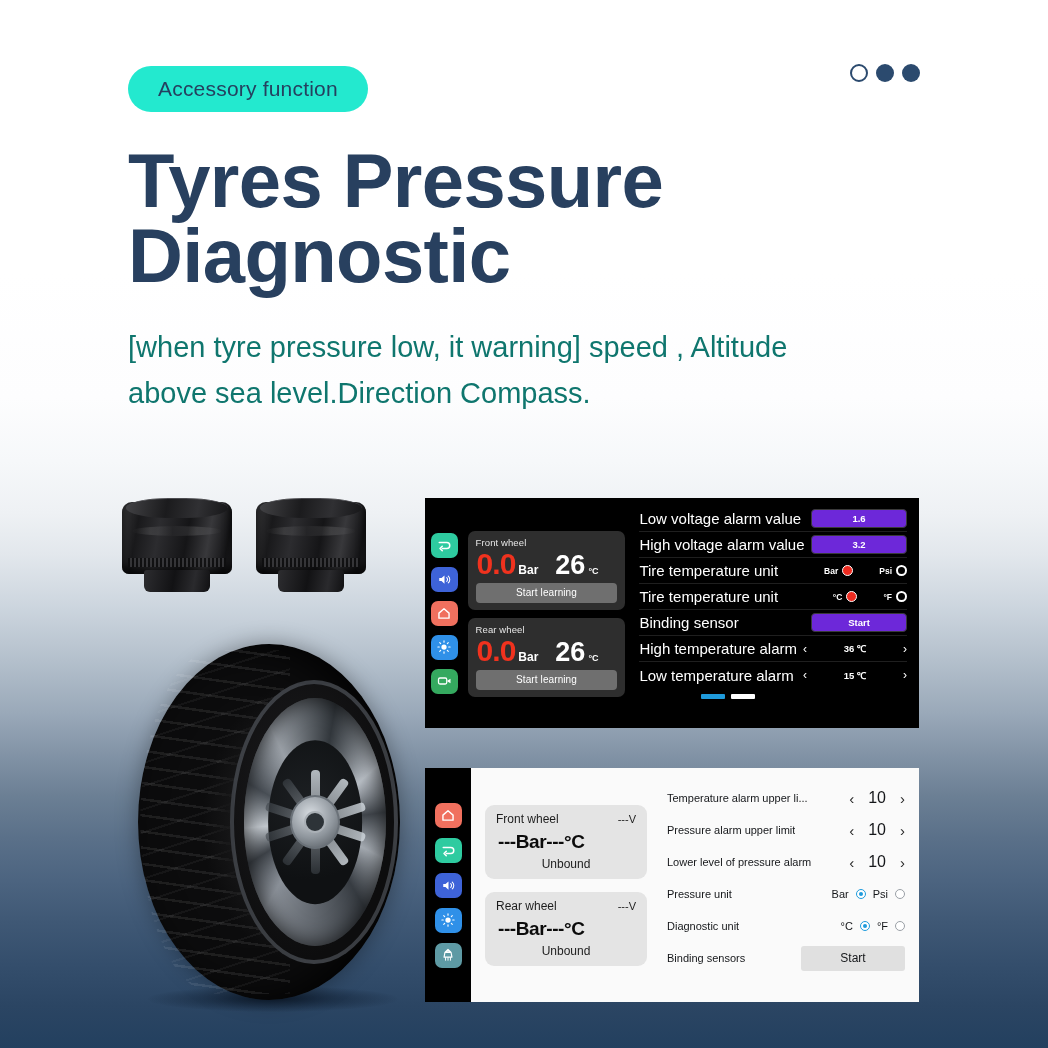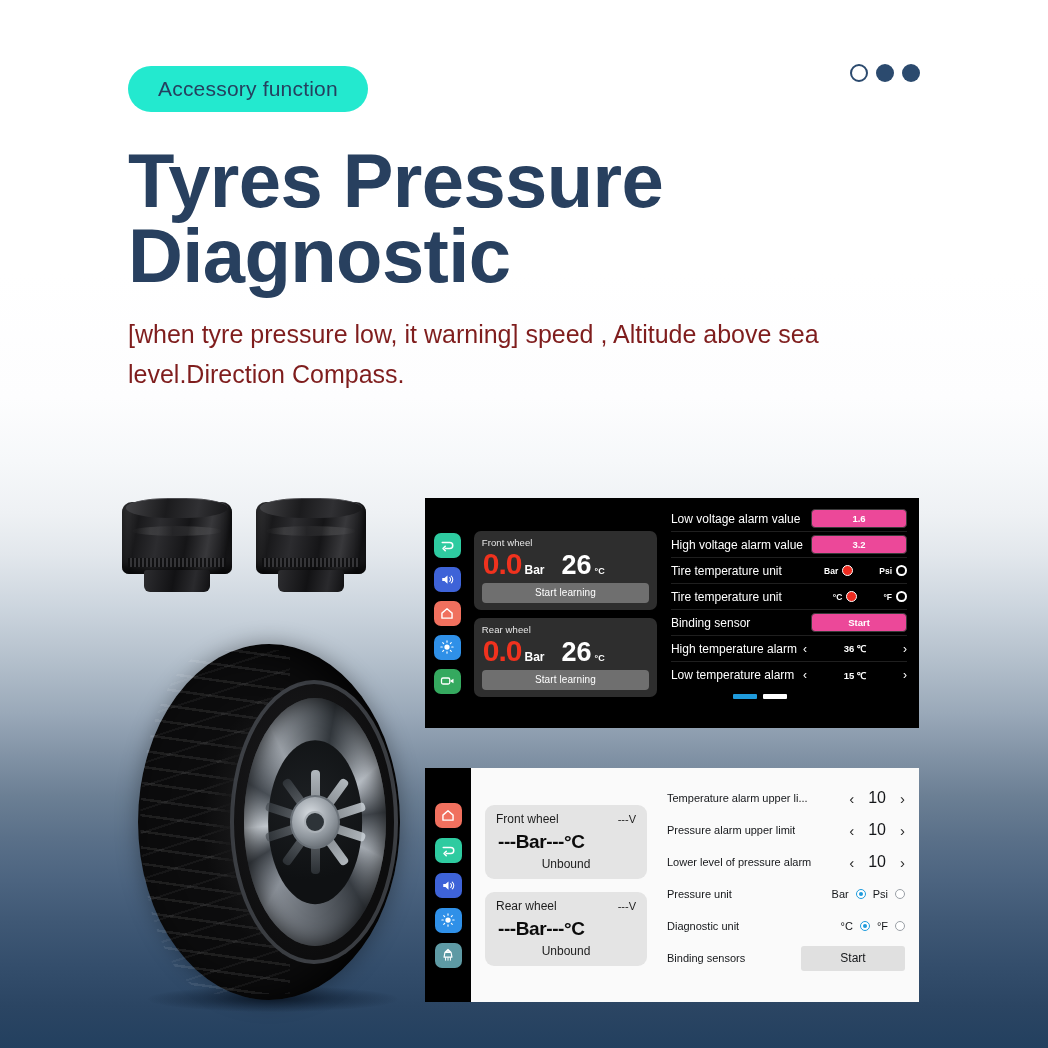--- a/index.html
+++ b/index.html
@@ -49,25 +49,25 @@
   h1.title {
     position:absolute; left:128px; top:143px;
     width:760px;
     font-size:76px;
     font-weight:bold;
     line-height:.99;
     color:#28405f;
     letter-spacing:-.6px;
   }
   .subtitle {
-    position:absolute; left:128px; top:314px;
+    position:absolute; left:128px; top:324px;
     width:720px;
-    font-size:25px;
+    font-size:29px;
     line-height:1.6;
-    color:#7f1d1d;
+    color:#0f766e;
     font-weight:400;
   }
 
   
   .sensors { position:absolute; left:118px; top:492px; width:280px; height:110px; }
   .sensor-cap { position:absolute; top:0; width:118px; height:100px; }
   .sensor-cap .body {
     position:absolute; left:4px; top:10px; width:110px; height:72px;
     border-radius:10px 10px 7px 7px;
     background:linear-gradient(100deg,#3a3a3c 0%,#19191b 16%,#2c2c2f 34%,#151517 58%,#38383b 76%,#141416 92%,#232325 100%);
@@ -178,23 +178,23 @@
   .wcard .wtunit { color:#fff; font-size:9px; font-weight:bold; }
   .wcard .wbtn {
     background:#6f6f6f; border-radius:4px; color:#fff; font-size:10px;
     text-align:center; padding:4px 0 5px 0; letter-spacing:.1px;
   }
   .dk-right { flex:1; padding:8px 12px 0 10px; display:flex; flex-direction:column; }
   .dk-row {
     display:flex; align-items:center; justify-content:space-between;
     height:26px; border-bottom:1px solid #1f1f1f; gap:6px;
   }
-  .dk-row .lbl { color:#fff; font-size:12px; white-space:nowrap;text-align:right; }
+  .dk-row .lbl { color:#fff; font-size:15px; white-space:nowrap;text-align:right; }
   .dk-val-box {
-    background:#ec4899; border:1px solid #3a3a3a; border-radius:4px;
+    background:#6d28d9; border:1px solid #3a3a3a; border-radius:4px;
     width:96px; text-align:center; color:#fff; font-size:9.5px; font-weight:bold; padding:3px 12px;
   }
   .dk-units { display:flex; align-items:center; gap:4px; }
   .dk-units .u-lab { color:#fff; font-size:8.5px; font-weight:bold; }
   .radio-red { width:11px; height:11px; border-radius:50%; background:#ee2b20; border:1.6px solid #fff; }
   .radio-empty { width:11px; height:11px; border-radius:50%; background:#000; border:2px solid #fff; }
   .dk-units .gap { width:18px; }
   .dk-stepper { display:flex; align-items:center; gap:0; width:104px; justify-content:space-between; }
   .chev { color:#fff; font-size:12px; line-height:1; user-select:none; }
   .dk-stepper .sv { color:#fff; font-size:9.5px; font-weight:bold; }

